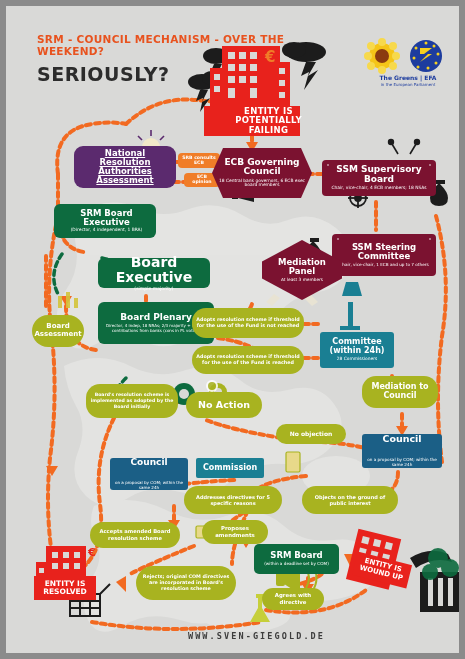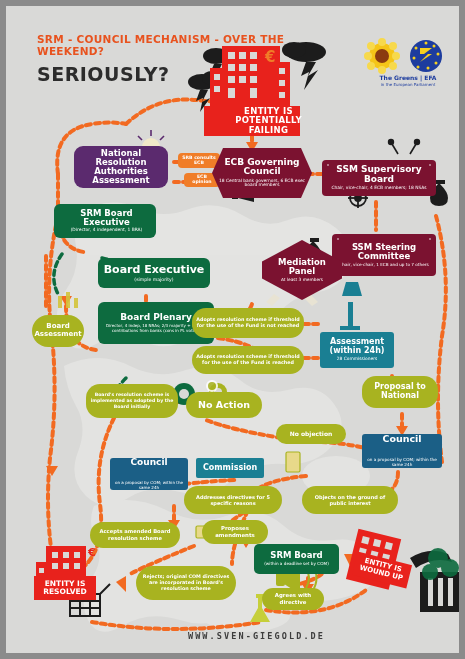--- a/index.html
+++ b/index.html
@@ -410,21 +410,21 @@
         </g>
         <text x="50" y="44" text-anchor="middle" font-size="6" font-weight="bold" fill="#1d3c9e" font-family="DejaVu Sans, sans-serif">The Greens | EFA</text>
         <text x="50" y="50" text-anchor="middle" font-size="4" fill="#1d3c9e" font-family="DejaVu Sans, sans-serif">in the European Parliament</text>
       </svg>
     </div>
 
     <div class="node t-red" style="left:198px;top:100px;width:96px;height:30px;padding-left:37px;">
       <div class="t1" style="font-size:8.5px;text-transform:uppercase;letter-spacing:.3px;">Entity is potentially failing</div>
     </div>
 
-    <div class="node t-purple" style="left:68px;top:140px;width:94px;height:42px;">
+    <div class="node t-purple" style="left:68px;top:140px;width:102px;height:42px;text-decoration:underline;">
       <div class="t1" style="font-size:8.5px;">National Resolution Authorities Assessment</div>
     </div>
 
     <div class="node t-orange tag" style="left:172px;top:147px;width:42px;height:15px;">
       <div class="t1" style="font-size:4.6px;">SRB consults ECB</div>
     </div>
 
     <div class="node t-orange tag" style="left:178px;top:167px;width:36px;height:14px;">
       <div class="t1" style="font-size:4.6px;">ECB opinion</div>
     </div>
@@ -447,21 +447,21 @@
     <div class="node t-green" style="left:48px;top:198px;width:102px;height:34px;border-radius:6px;padding-left:7px;">
       <div class="t1" style="font-size:8.5px;">SRM Board Executive</div>
       <div class="t2" style="font-size:4.4px;font-weight:normal;">(Director, 4 independent, 1 BRA)</div>
     </div>
 
     <div class="node t-olive pill" style="left:26px;top:268px;width:52px;height:32px;margin-top:41px;">
       <div class="t1" style="font-size:7px;">Board Assessment</div>
     </div>
 
     <div class="node t-green" style="left:92px;top:252px;width:112px;height:30px;border-radius:6px;">
-      <div class="t1" style="font-size:11px;">Board Executive</div>
+      <div class="t1" style="font-size:14px;">Board Executive</div>
       <div class="t2" style="font-size:4.6px;font-weight:normal;">(simple majority)</div>
     </div>
 
     <div class="node t-green" style="left:92px;top:296px;width:116px;height:42px;border-radius:6px;">
       <div class="t1" style="font-size:9px;">Board Plenary</div>
       <div class="t2" style="font-size:4px;font-weight:normal;line-height:1.22;">Director, 4 indep, 18 NRAs; 2/3 majority + 50% of contributions from banks (cons in PL voting)</div>
     </div>
 
     <div class="node t-darkred diamond" style="left:256px;top:234px;width:80px;height:60px;">
       <div class="t1" style="font-size:8.5px;">Mediation Panel</div>
@@ -470,34 +470,34 @@
 
     <div class="node t-olive rnd" style="left:186px;top:302px;width:112px;height:30px;">
       <div class="t1" style="font-size:4.8px;line-height:1.3;">Adopts resolution scheme if threshold for the use of the Fund is not reached</div>
     </div>
 
     <div class="node t-olive rnd" style="left:186px;top:340px;width:112px;height:28px;">
       <div class="t1" style="font-size:4.8px;line-height:1.3;">Adopts resolution scheme if threshold for the use of the Fund is reached</div>
     </div>
 
     <div class="node t-teal" style="left:314px;top:326px;width:74px;height:36px;border-radius:3px;">
-      <div class="t1" style="font-size:8px;">Assessment (within 24h)</div>
+      <div class="t1" style="font-size:8px;">Committee (within 24h)</div>
       <div class="t2" style="font-size:4.4px;font-weight:normal;">28 Commissioners</div>
     </div>
 
     <div class="node t-olive rnd" style="left:80px;top:378px;width:92px;height:34px;">
       <div class="t1" style="font-size:4.6px;line-height:1.3;">Board's resolution scheme is implemented as adopted by the Board initially</div>
     </div>
 
     <div class="node t-olive pill" style="left:180px;top:386px;width:76px;height:26px;">
       <div class="t1" style="font-size:9.5px;">No Action</div>
     </div>
 
     <div class="node t-olive rnd" style="left:356px;top:370px;width:76px;height:32px;">
-      <div class="t1" style="font-size:8px;">Proposal to National</div>
+      <div class="t1" style="font-size:8px;">Mediation to Council</div>
     </div>
 
     <div class="node t-blue" style="left:356px;top:428px;width:80px;height:34px;border-radius:3px;">
       <div class="t1" style="font-size:9.5px;">Council</div>
       <div class="t2" style="font-size:4.2px;font-weight:normal;">on a proposal by COM; within the same 24h</div>
     </div>
 
     <div class="node t-olive pill" style="left:270px;top:418px;width:70px;height:20px;">
       <div class="t1" style="font-size:6px;">No objection</div>
     </div>

